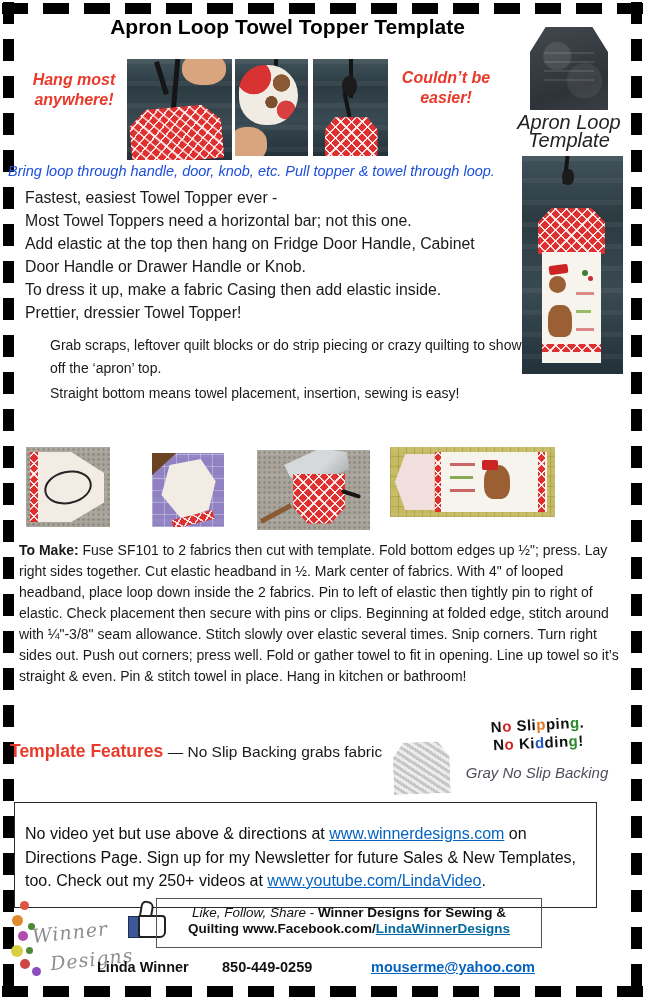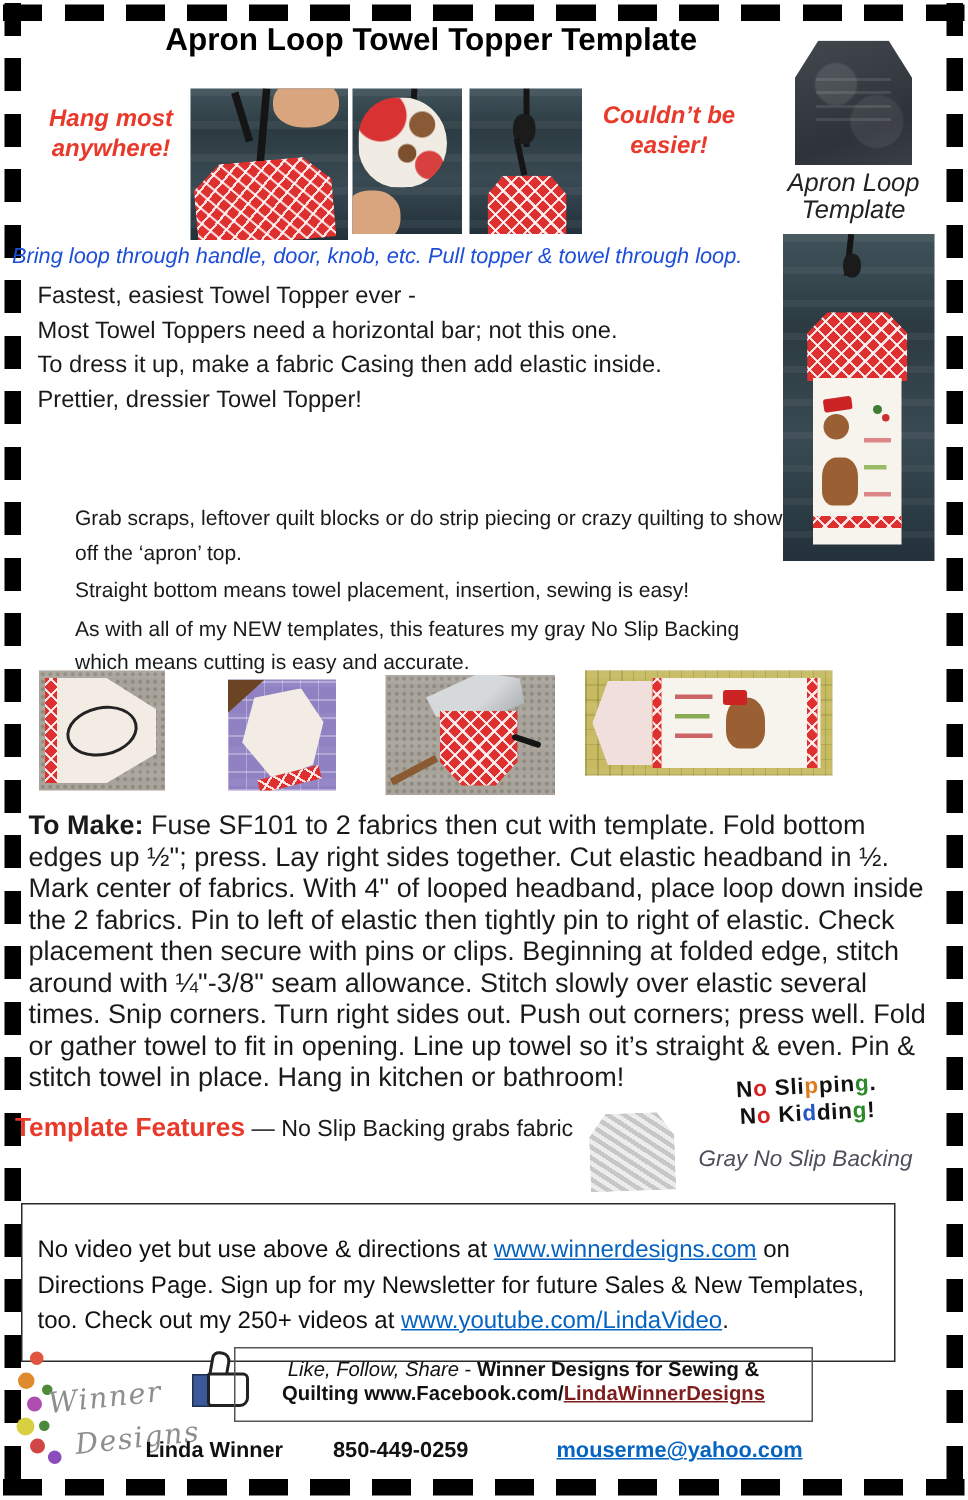--- a/index.html
+++ b/index.html
@@ -57,32 +57,32 @@
       background:linear-gradient(135deg,#d6d9db 0 55%,#9aa0a4 100%);
       clip-path:polygon(0 45%,55% 0,95% 10%,100% 55%,60% 85%,10% 80%);}
   .stick{position:absolute;left:2%;bottom:18%;width:30%;height:5px;background:#8a5a32;transform:rotate(-28deg);}
 
   .template-img{background:
       radial-gradient(circle at 35% 35%,rgba(255,255,255,.10) 0 18%,transparent 20%),
       radial-gradient(circle at 70% 65%,rgba(255,255,255,.07) 0 22%,transparent 24%),
       linear-gradient(160deg,#43484f,#2e3339 70%,#3a3f46);}
   .template-img::after{content:"";position:absolute;left:18%;top:30%;width:64%;height:40%;
       background:repeating-linear-gradient(180deg,rgba(255,255,255,.10) 0 2px,transparent 2px 9px);}
-  .caption-italic{font-style:italic;font-size:17px;text-align:center;line-height:18px;color:#222;}
+  .caption-italic{font-style:italic;font-size:20px;text-align:center;line-height:18px;color:#222;}
 
   .caption-line{top:163px;left:8px;width:580px;font-style:italic;font-size:14.5px;color:#1d4ed8;}
   .intro{top:186px;left:25px;width:487px;font-size:15.8px;line-height:23px;}
   .features{top:334px;left:50px;width:482px;font-size:14px;line-height:22.5px;}
   .features > div{margin-bottom:3px;}
-  .tomake{top:540px;left:19px;width:602px;font-size:18px;line-height:21px;}
+  .tomake{top:540px;left:19px;width:602px;font-size:14px;line-height:21px;}
   .seg-bold{font-weight:bold;}
   .seg-redbold{font-weight:bold;color:#e8392b;font-size:17.5px;}
   .seg-italic{font-style:italic;}
   .seg-link{color:#0563c1;text-decoration:underline;cursor:pointer;}
-  .seg-boldlink{color:#7f1d1d;text-decoration:underline;font-weight:bold;cursor:pointer;}
+  .seg-boldlink{color:#0369a1;text-decoration:underline;font-weight:bold;cursor:pointer;}
 
   .tf-block{top:741px;left:10px;width:382px;font-size:15.5px;line-height:21px;}
   .swatch{left:393px;top:742px;width:57px;height:52px;transform:rotate(-2deg);
       background:repeating-linear-gradient(35deg,#c7c7c7 0 3px,#ececec 3px 6px);}
   .noslip{left:458px;top:716px;width:160px;text-align:center;transform:rotate(-3deg);
       font-weight:bold;font-size:15px;line-height:18px;letter-spacing:.5px;color:#111;}
   .seg-red{color:#d32222;} .seg-orange{color:#e07a1e;} .seg-green{color:#2a8a2a;} .seg-blue{color:#2356c8;}
   .gray-caption{left:452px;top:764px;width:170px;font-style:italic;font-size:15px;color:#4d4f5a;text-align:center;}
 
   .info-box{top:802px;left:14px;width:561px;height:66px;border:1.6px solid #2b2b2b;
@@ -152,28 +152,28 @@
       <div style="position:absolute;left:58%;top:68%;width:30%;height:3px;background:#d88;"></div>
       <div class="lattice" style="position:absolute;left:0;bottom:10%;width:100%;height:7%;"></div>
     </div>
   </div>
 
   <div class="abs caption-line">Bring loop through handle, door, knob, etc.  Pull topper &amp; towel through loop.</div>
 
   <div class="abs intro">
       <div>Fastest, easiest Towel Topper ever -</div>
       <div>Most Towel Toppers need a horizontal bar; not this one.</div>
+      <div>Add elastic at the top then hang on Fridge Door Handle, Cabinet Door Handle or Drawer Handle or Knob.</div>
       <div>To dress it up, make a fabric Casing then add elastic inside.</div>
       <div>Prettier, dressier Towel Topper!</div>
     </div>
 
   <div class="abs features">
       <div>Grab scraps, leftover quilt blocks or do strip piecing or crazy quilting to show off the ‘apron’ top.</div>
       <div>Straight bottom means towel placement, insertion, sewing is easy!</div>
-      <div>As with all of my NEW templates, this features my gray No Slip Backing which means cutting is easy and accurate.</div>
     </div>
 
   <div class="abs photo carpet" style="left:26px;top:447px;width:84px;height:80px;background-image:radial-gradient(rgba(80,74,62,.3) 1px,transparent 1.5px);">
     <div class="fabric" style="left:5%;top:6%;width:88%;height:88%;clip-path:polygon(0 0,55% 0,100% 30%,100% 72%,55% 100%,0 100%);"></div>
     <div class="lattice" style="position:absolute;left:5%;top:6%;width:9%;height:88%;"></div>
     <div class="loop-oval" style="left:22%;top:30%;width:52%;height:36%;transform:rotate(-12deg);"></div>
   </div>
   <div class="abs photo mat-purple" style="left:152px;top:453px;width:72px;height:74px;background-color:#8f81c2;">
     <div style="position:absolute;left:0;top:0;width:34%;height:30%;background:#6b4423;clip-path:polygon(0 0,100% 0,0 100%);"></div>
     <div class="fabric" style="left:10%;top:8%;width:80%;height:84%;clip-path:polygon(18% 10%,72% 0,98% 36%,86% 82%,40% 98%,4% 58%);"></div>

